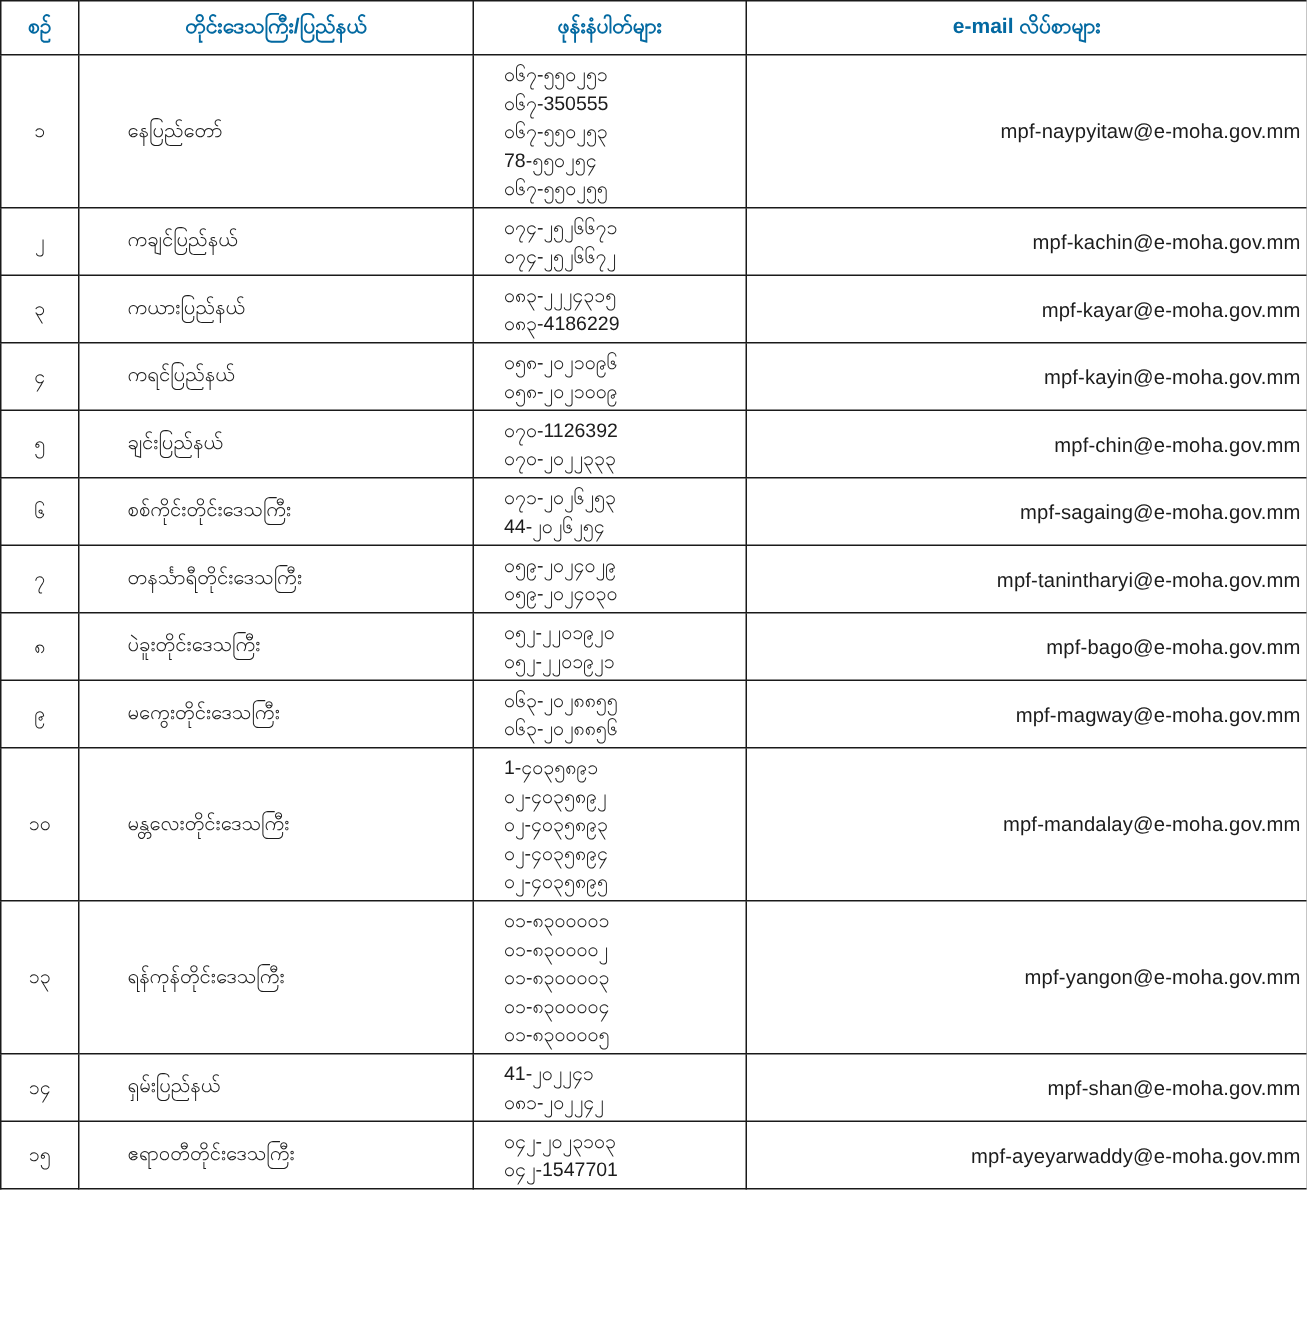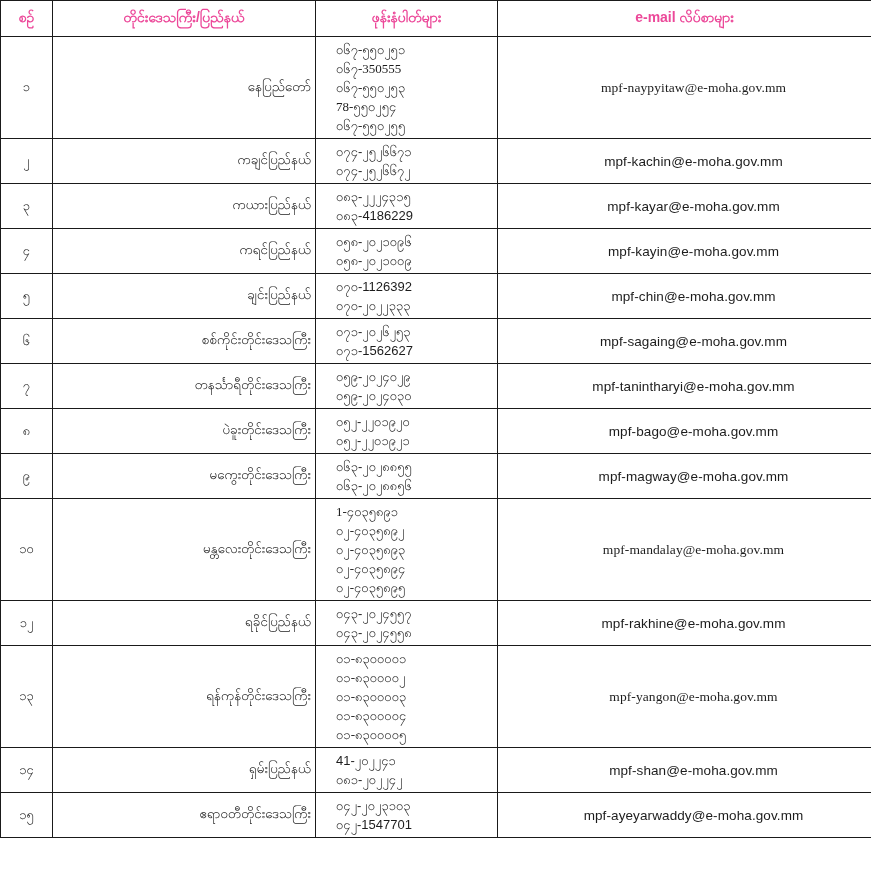--- a/index.html
+++ b/index.html
@@ -30,52 +30,52 @@
     border: 1px solid #1a1a1a;
     vertical-align: middle;
     box-sizing: border-box;
   }
   .contact-table th {
     font-size: 14px;
     font-weight: bold;
     text-align: center;
     padding: 7px 4px;
     height: 33px;
-    color: #ec4899;
+    color: #0369a1;
   }
   .contact-table td {
     font-size: 13.5px;
     padding: 3px 4px;
   }
   td.cell-no {
     text-align: center;
     font-size: 13px;
   }
   td.cell-region {
-    text-align: right;
+    text-align: left;
     padding-left: 32px;
   }
   td.cell-phones {
     text-align: left;
     padding-left: 20px;
   }
   .phone-line {
     line-height: 19px;
     white-space: nowrap;
     font-size: 13px;
   }
   td.cell-email {
-    text-align: center;
+    text-align: right;
     padding-left: 22px;
     font-size: 13.5px;
     letter-spacing: 0.1px;
   }
   
   tr.row-2 td { height: 45px; }
-  tr.row-5 td { height: 102px; font-family: Liberation Serif, serif; }
+  tr.row-5 td { height: 102px; }
 </style>
 </head>
 <body>
 
 <div class="page">
   <table class="contact-table">
     <colgroup>
       <col class="c-no">
       <col class="c-region">
       <col class="c-phone">
@@ -136,21 +136,21 @@
             <div class="phone-line">၀၇၀-1126392</div>
             <div class="phone-line">၀၇၀-၂၀၂၂၃၃၃</div>
           </td>
           <td class="cell-email">mpf-chin@e-moha.gov.mm</td>
         </tr>
         <tr class="row-2">
           <td class="cell-no">၆</td>
           <td class="cell-region">စစ်ကိုင်းတိုင်းဒေသကြီး</td>
           <td class="cell-phones">
             <div class="phone-line">၀၇၁-၂၀၂၆၂၅၃</div>
-            <div class="phone-line">၀၇၁-1562627</div>
+            <div class="phone-line">44-၂၀၂၆၂၅၄</div>
           </td>
           <td class="cell-email">mpf-sagaing@e-moha.gov.mm</td>
         </tr>
         <tr class="row-2">
           <td class="cell-no">၇</td>
           <td class="cell-region">တနင်္သာရီတိုင်းဒေသကြီး</td>
           <td class="cell-phones">
             <div class="phone-line">၀၅၉-၂၀၂၄၀၂၉</div>
             <div class="phone-line">၀၅၉-၂၀၂၄၀၃၀</div>
           </td>
@@ -179,29 +179,20 @@
           <td class="cell-region">မန္တလေးတိုင်းဒေသကြီး</td>
           <td class="cell-phones">
             <div class="phone-line">1-၄၀၃၅၈၉၁</div>
             <div class="phone-line">၀၂-၄၀၃၅၈၉၂</div>
             <div class="phone-line">၀၂-၄၀၃၅၈၉၃</div>
             <div class="phone-line">၀၂-၄၀၃၅၈၉၄</div>
             <div class="phone-line">၀၂-၄၀၃၅၈၉၅</div>
           </td>
           <td class="cell-email">mpf-mandalay@e-moha.gov.mm</td>
         </tr>
-        <tr class="row-2">
-          <td class="cell-no">၁၂</td>
-          <td class="cell-region">ရခိုင်ပြည်နယ်</td>
-          <td class="cell-phones">
-            <div class="phone-line">၀၄၃-၂၀၂၄၅၅၇</div>
-            <div class="phone-line">၀၄၃-၂၀၂၄၅၅၈</div>
-          </td>
-          <td class="cell-email">mpf-rakhine@e-moha.gov.mm</td>
-        </tr>
         <tr class="row-5">
           <td class="cell-no">၁၃</td>
           <td class="cell-region">ရန်ကုန်တိုင်းဒေသကြီး</td>
           <td class="cell-phones">
             <div class="phone-line">၀၁-၈၃၀၀၀၀၁</div>
             <div class="phone-line">၀၁-၈၃၀၀၀၀၂</div>
             <div class="phone-line">၀၁-၈၃၀၀၀၀၃</div>
             <div class="phone-line">၀၁-၈၃၀၀၀၀၄</div>
             <div class="phone-line">၀၁-၈၃၀၀၀၀၅</div>
           </td>

